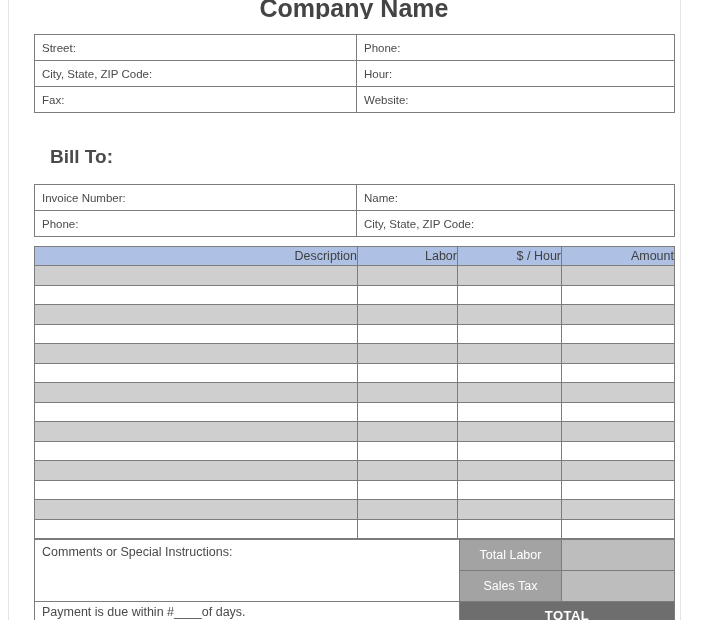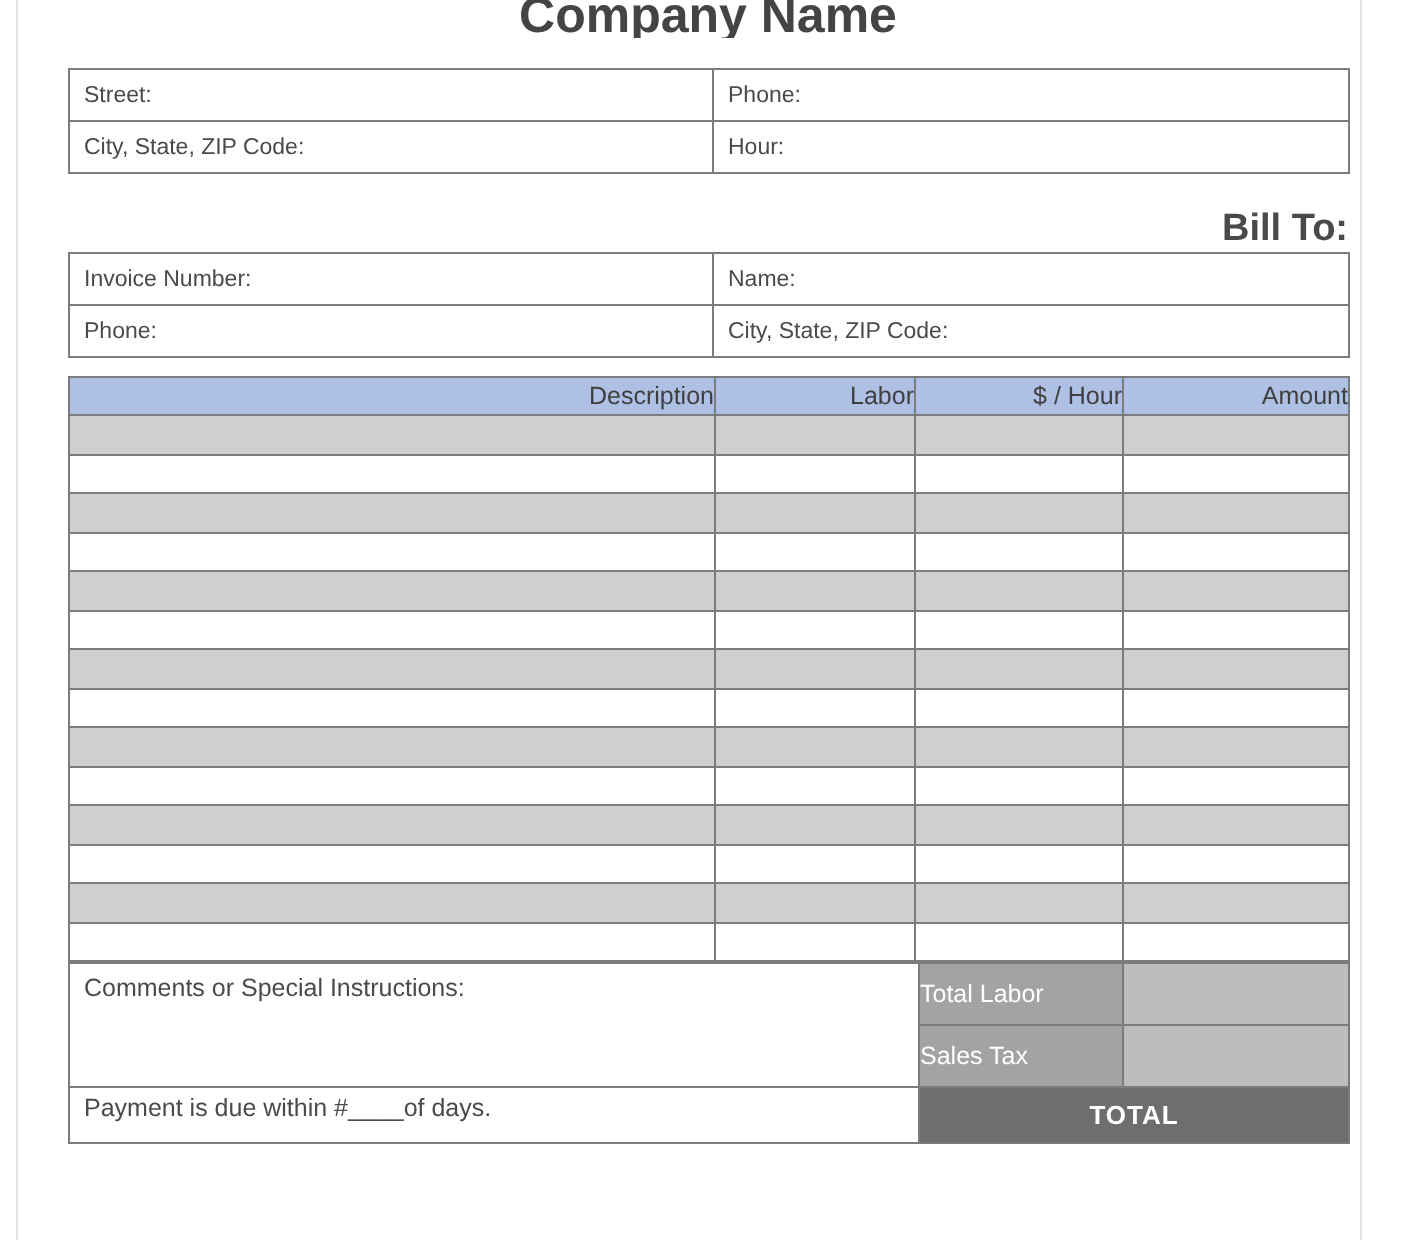--- a/index.html
+++ b/index.html
@@ -42,25 +42,25 @@
     font-weight: bold;
     color: #444444;
     letter-spacing: 0px;
     margin: 0;
     padding: 0;
     height: 19px;
     line-height: 16px;
     overflow: hidden;
   }
   .section-title {
-    text-align: right;
+    text-align: left;
     font-size: 19px;
     font-weight: bold;
     color: #4a4a4a;
-    margin: 0;
+    margin: 16px;
     padding: 0;
     height: 26px;
     line-height: 30px;
   }
 
   
   table {
     border-collapse: collapse;
     width: 640px;
     table-layout: fixed;
@@ -127,21 +127,21 @@
     font-size: 12.5px;
     color: #4a4a4a;
     padding: 5px 7px 0 7px !important;
     vertical-align: top;
   }
   .totlabel-cell {
     width: 102px;
     background: #a3a3a3;
     color: #ffffff;
     font-size: 12.5px;
-    text-align: left;
+    text-align: center;
     height: 26px;
     vertical-align: middle !important;
   }
   .totvalue-cell {
     width: 113px;
     background: #bdbdbd;
     height: 26px;
   }
   .payment-cell {
     width: 425px;
@@ -179,20 +179,24 @@
           <col class="col-right">
       </colgroup>
       <tbody id="company-info-body">
           <tr>
             <td>Street:</td>
             <td>Phone:</td>
           </tr>
           <tr>
             <td>City, State, ZIP Code:</td>
             <td>Hour:</td>
+          </tr>
+          <tr>
+            <td>Fax:</td>
+            <td>Website:</td>
           </tr>
         </tbody>
     </table>
 
     <div class="gap-13"></div>
 
     <h2 class="section-title">Bill To:</h2>
 
     <table class="info-table">
       <colgroup>

